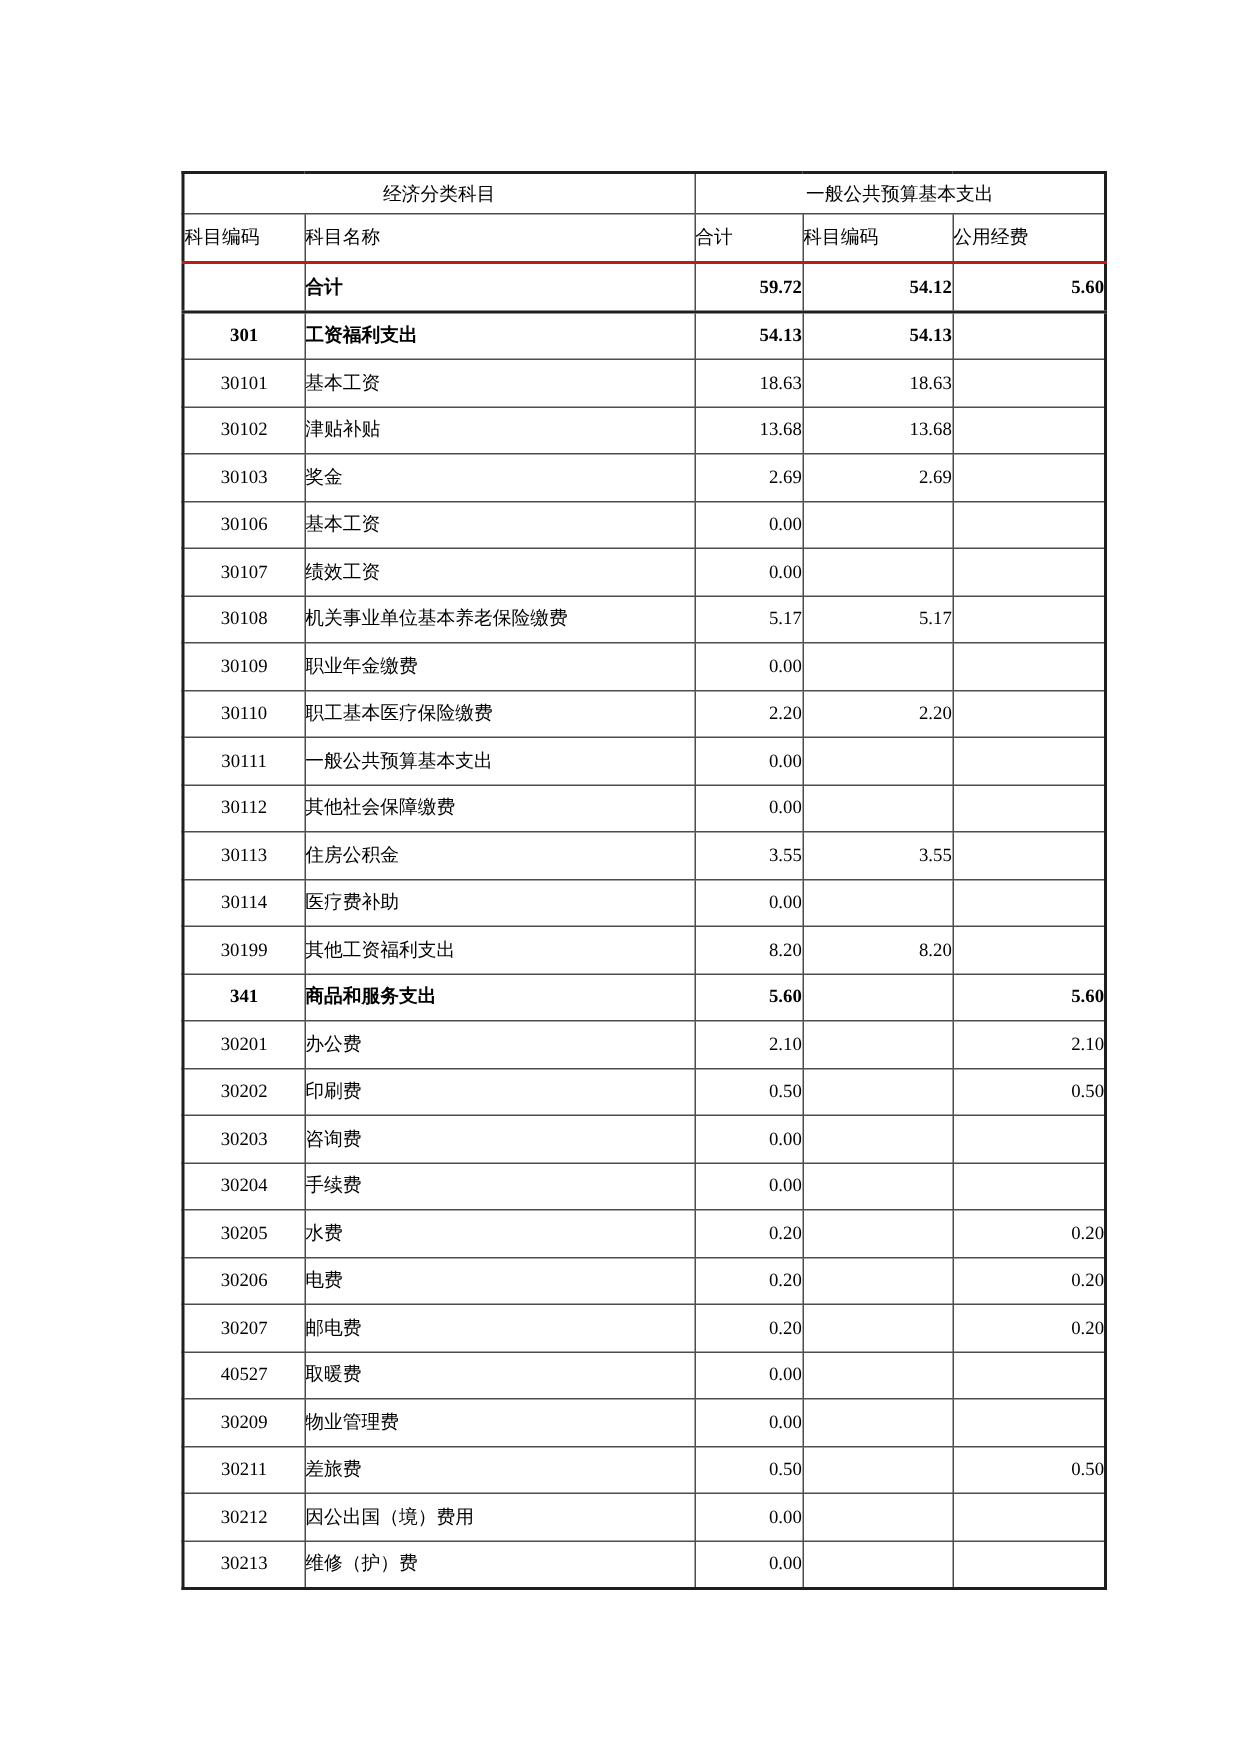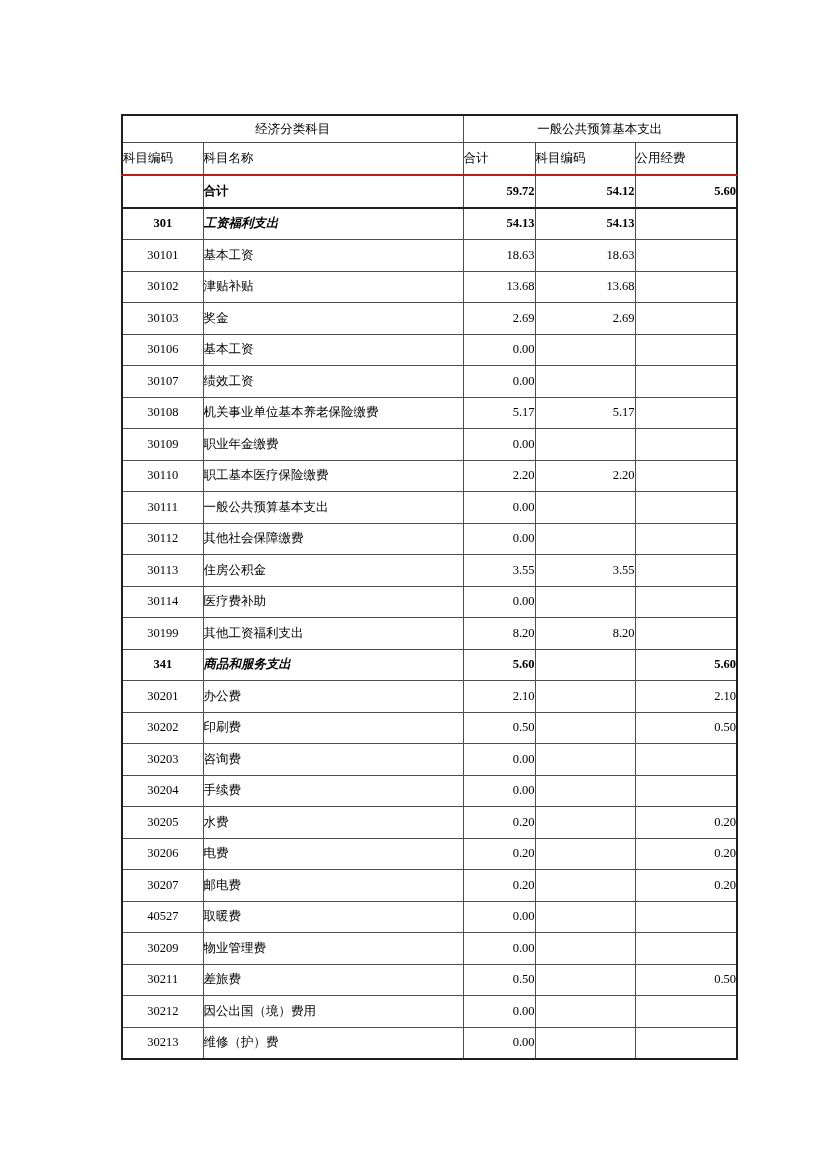--- a/index.html
+++ b/index.html
@@ -43,21 +43,21 @@
   .budget-table thead tr.h1 th { height: 26px; text-align: center; }
   .budget-table thead tr.h2 th {
     height: 31px;
     text-align: left;
     border-bottom: 2px solid #b91c1c;
   }
   .budget-table tbody td { height: 30.5px; }
   .td-code  { text-align: center; padding-left: 8px; }
   .td-name  { text-align: left; }
   .ind0 { padding-left: 9px; }
-  .ind1 { padding-left: 21px; font-style: italic; }
+  .ind1 { padding-left: 21px; }
   .ind2 { padding-left: 35px; }
   .td-num   { text-align: right; padding-right: 7px; }
   .td-total { font-weight: bold; }
   .bold-row td { font-weight: bold; }
   .grand-total-row td { border-bottom-width: 2px; border-bottom-color: #1f1f1f; }
 </style>
 </head>
 <body>
 
 <div class="doc-page">

